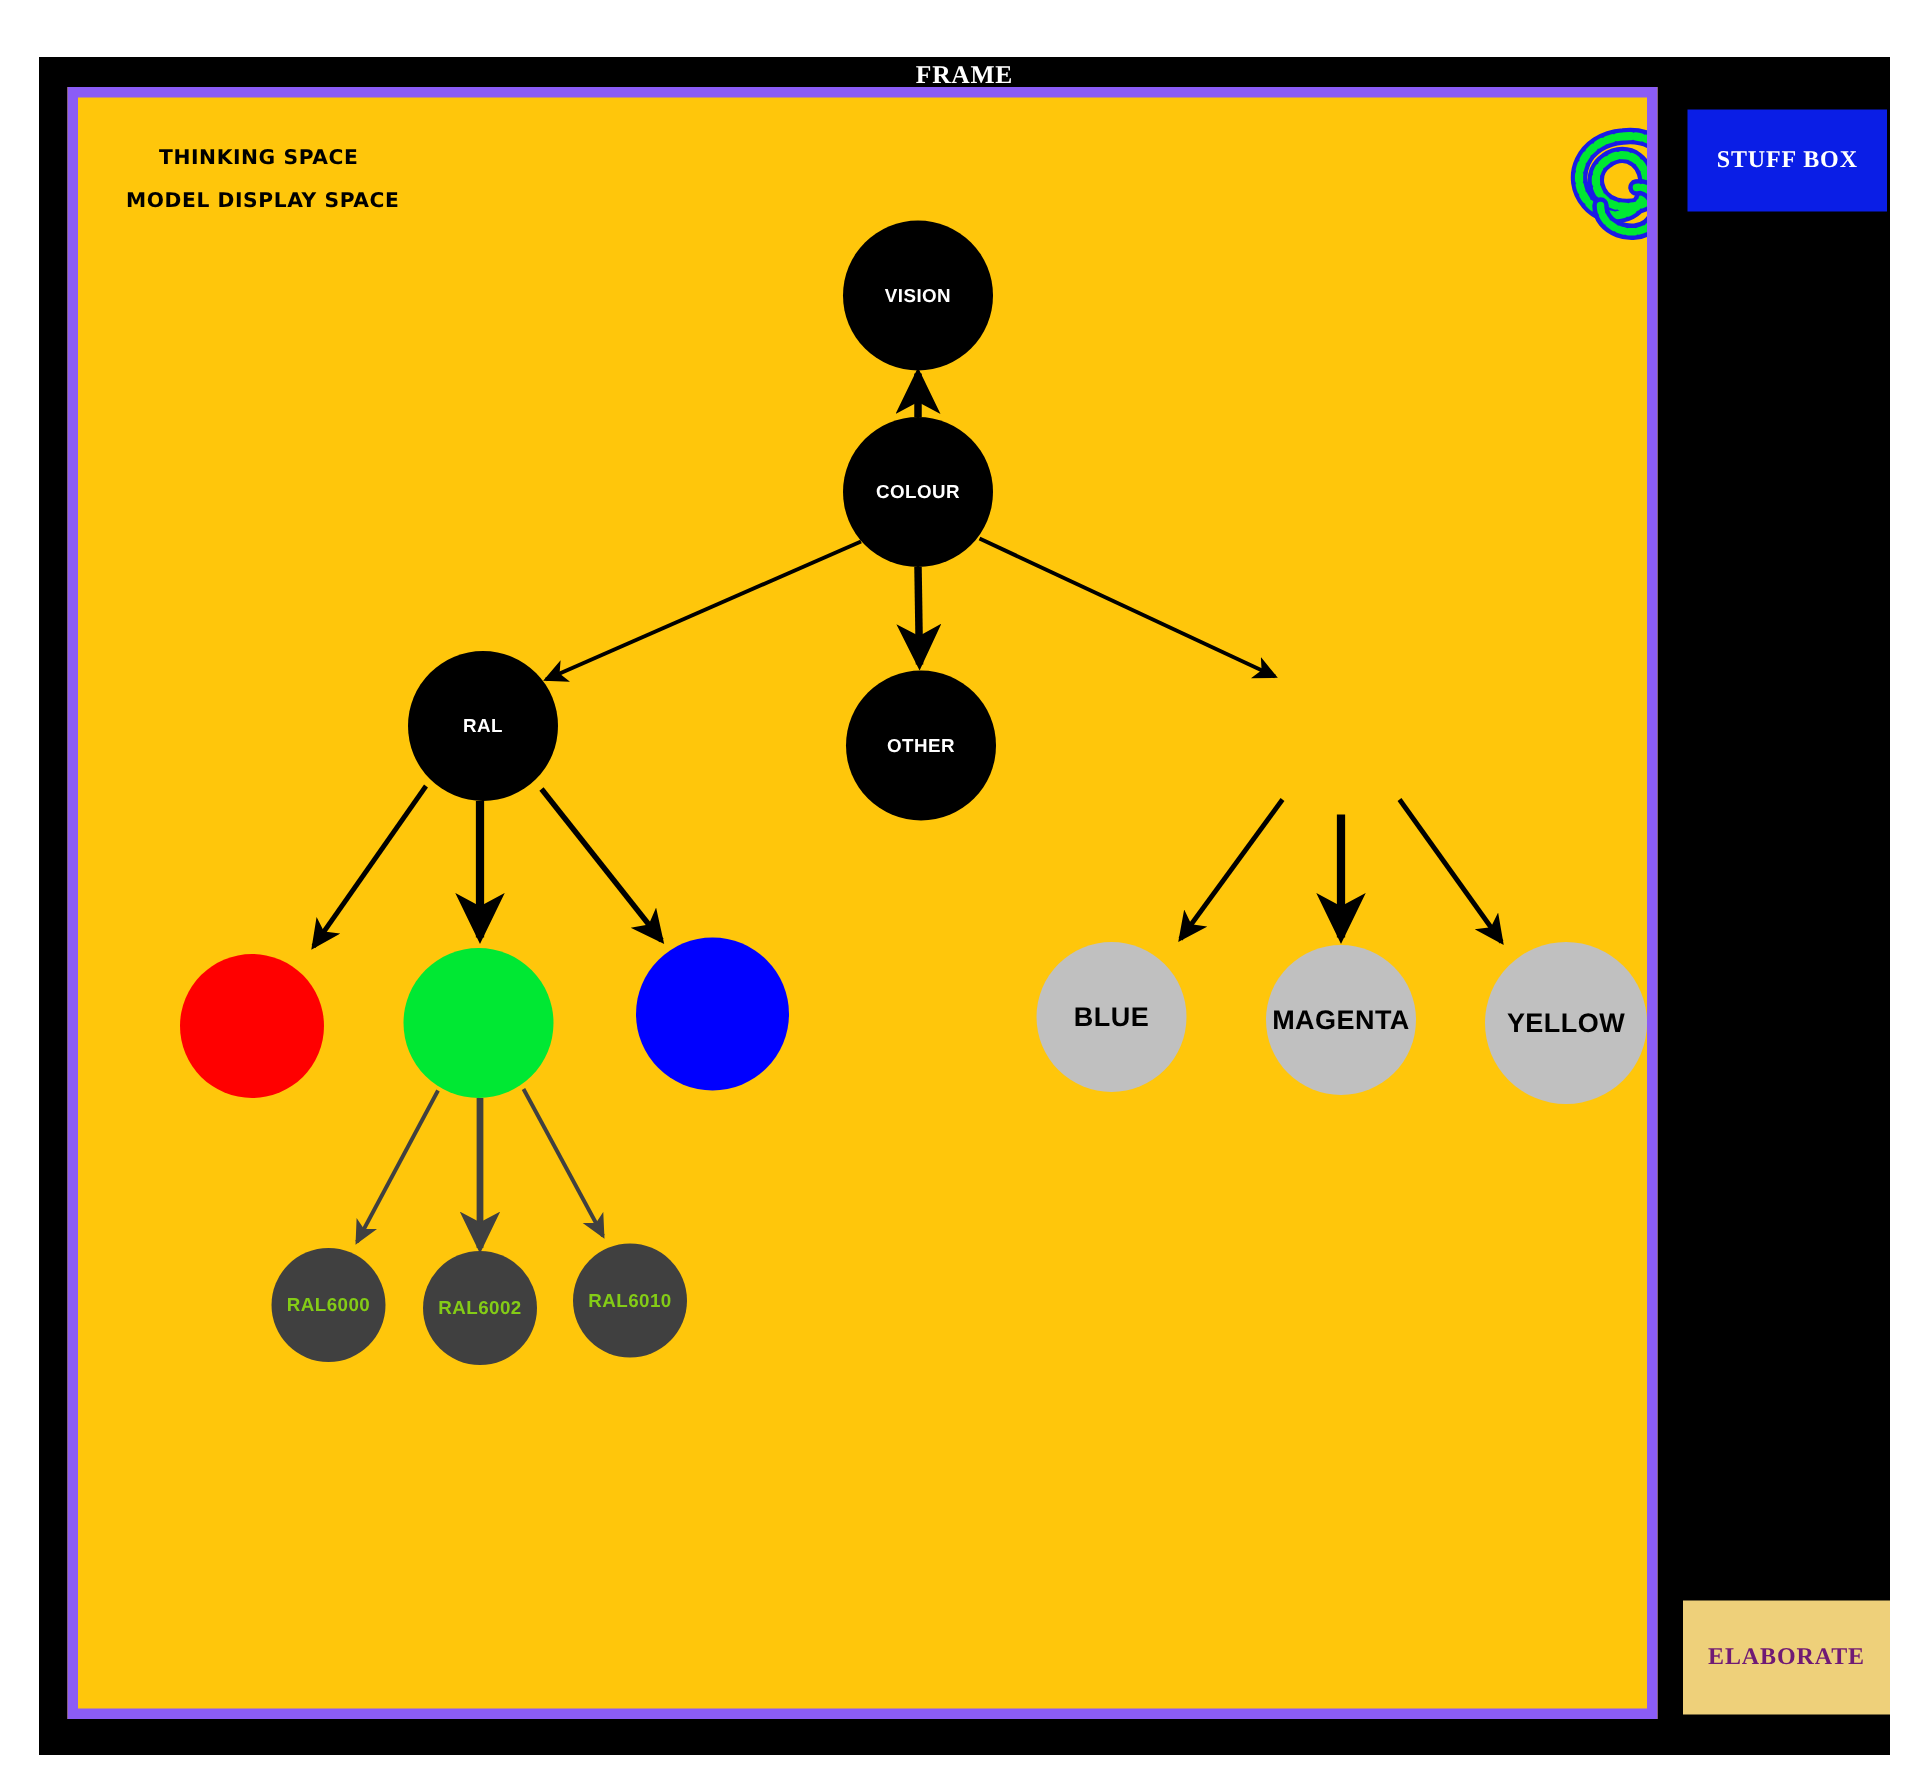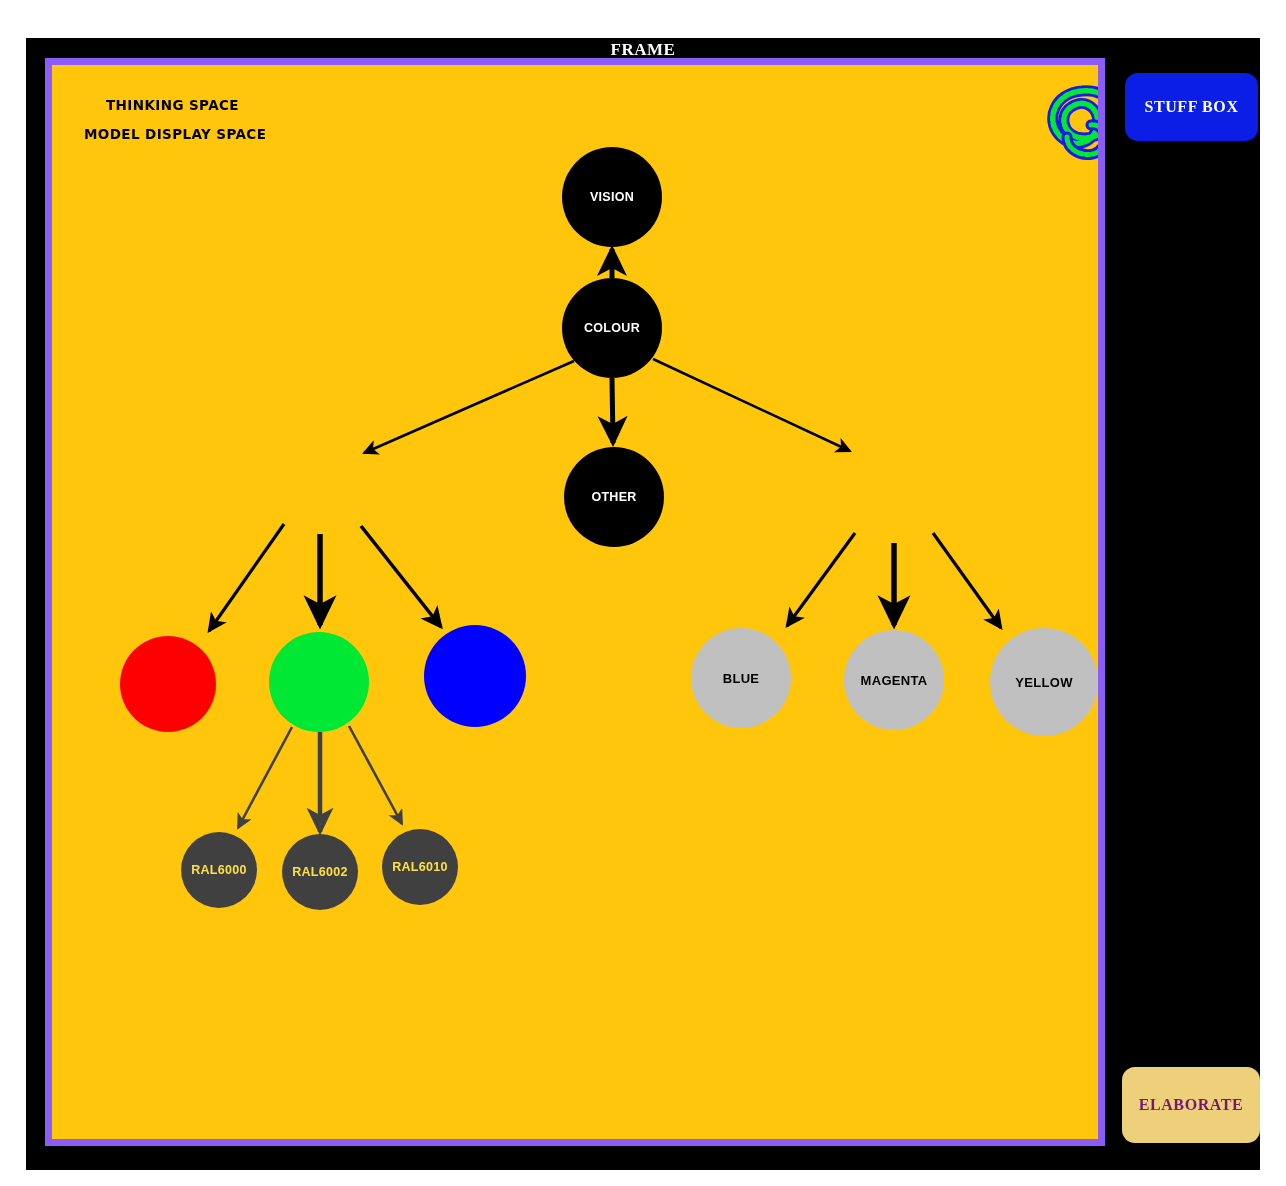--- a/index.html
+++ b/index.html
@@ -90,44 +90,43 @@
     font-family: Liberation Sans, sans-serif;
     font-weight: bold;
     letter-spacing: 0.3px;
     text-align: center;
     line-height: 1;
     pointer-events: none;
   }
   .node.dark { background: #000000; }
   .node.dark .node-label { color: #ffffff; font-size: 12.5px; }
   .node.grey { background: #c0c0c0; }
-  .node.grey .node-label { color: #000000; font-size: 13px; }
+  .node.grey .node-label { color: #000000; font-size: 18px; }
   .node.darkgrey { background: #404040; }
-  .node.darkgrey .node-label { color: #fde047; font-size: 12.5px; }
+  .node.darkgrey .node-label { color: #84cc16; font-size: 12.5px; }
 
   
   .edges {
     position: absolute;
     left: 0; top: 0;
     width: 1056px;
     height: 1084px;
     pointer-events: none;
   }
 
   
   .side-box {
     position: absolute;
     box-sizing: border-box;
     display: flex;
     align-items: center;
     justify-content: center;
     font-family: "Liberation Serif", serif;
     font-weight: bold;
     letter-spacing: 0.6px;
-    border-radius: 13px;
   }
   .stuff-box {
     left: 1125px;
     top: 73px;
     width: 133px;
     height: 68px;
     background: #0a1ee6;
     color: #ffffff;
     font-size: 16px;
   }
@@ -203,20 +202,23 @@
     </svg>
 
     <div class="node dark" style="left:510px; top:82px; width:100px; height:100px;">
       <span class="node-label">VISION</span>
     </div>
 
     <div class="node dark" style="left:510px; top:213px; width:100px; height:100px;">
       <span class="node-label">COLOUR</span>
     </div>
 
+    <div class="node dark" style="left:220px; top:369px; width:100px; height:100px;">
+      <span class="node-label">RAL</span>
+    </div>
 
     <div class="node dark" style="left:512px; top:382px; width:100px; height:100px;">
       <span class="node-label">OTHER</span>
     </div>
 
 
     <div class="node plain" style="left:68px; top:571px; width:96px; height:96px; background:#ff0000;">
       
     </div>
 

